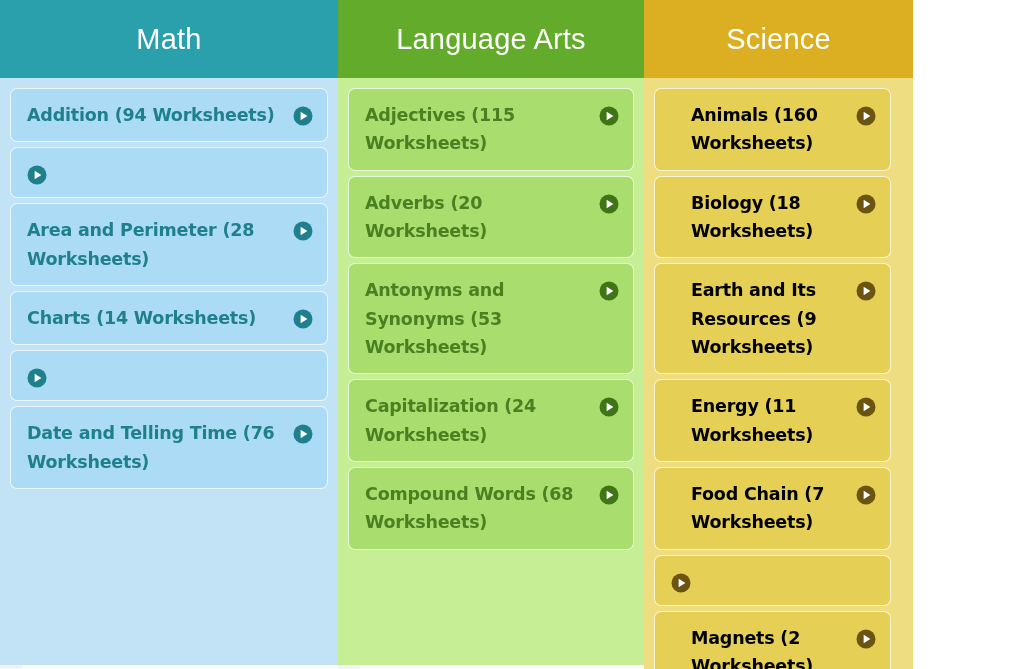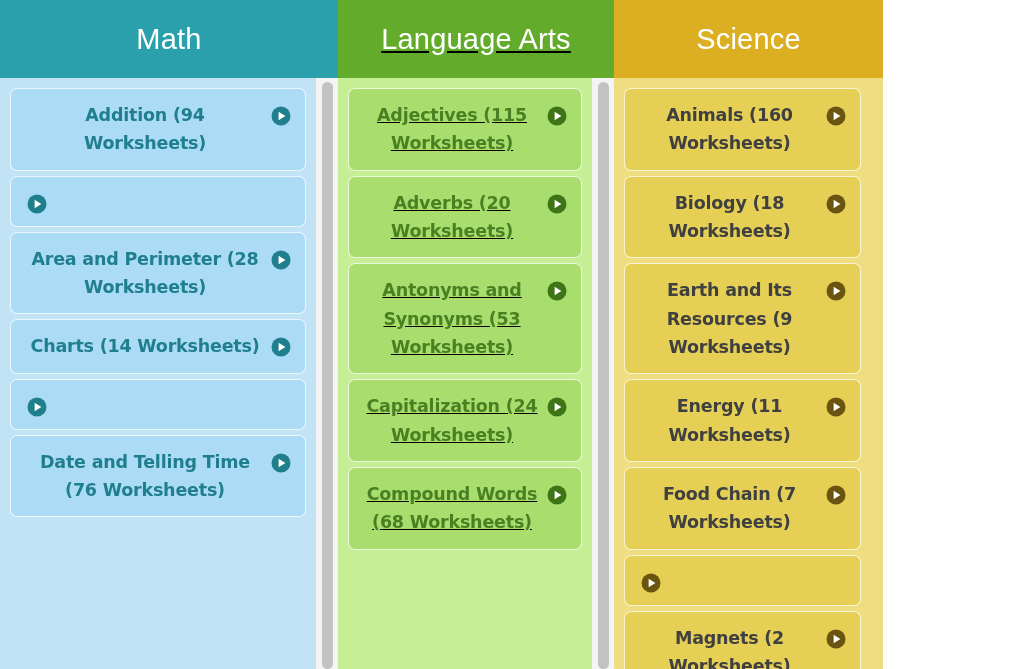--- a/index.html
+++ b/index.html
@@ -11,53 +11,52 @@
     background: #ffffff;
     font-family: "Liberation Sans", sans-serif;
   }
 
   #board {
     display: flex;
     width: 1024px;
     height: 669px;
     align-items: stretch;
     background: #ffffff;
-    text-align: center;
   }
 
   
   .column {
     display: flex;
     flex-direction: column;
     height: 669px;
     box-sizing: border-box;
   }
 
   .col-math      { width: 338px; }
-  .col-language  { width: 276px; text-decoration: underline; }
+  .col-language  { width: 306px; }
   .col-science   { width: 269px; }
 
   .col-header {
     height: 78px;
     min-height: 78px;
     display: flex;
     align-items: center;
     justify-content: center;
     color: #ffffff;
     font-size: 29px;
     font-family: "Liberation Sans", sans-serif;
     font-weight: 400;
     letter-spacing: 0.2px;
     box-sizing: border-box;
   }
 
   .panel-wrap {
     flex: 1 1 auto;
     display: flex;
-    flex-direction: row;
+    flex-direction: column;
     min-height: 0;
     box-sizing: border-box;
   }
 
   .panel {
     flex: 1 1 auto;
     min-height: 0;
     overflow: hidden;
     box-sizing: border-box;
     padding: 10px 10px 0 10px;
@@ -117,21 +116,21 @@
   
   .col-language .col-header { background: #63AC2B; }
   .col-language .panel      { background: #C6EE94; }
   .col-language .card       { background: #A9DE6E; gap: 8px; }
   .col-language .card-label { color: #4A8021; }
 
   
   .col-science .col-header { background: #DCAF22; }
   .col-science .panel      { background: #EFDD81; }
   .col-science .card       { background: #E5D055; }
-  .col-science .card-label { color: #404040; }
+  .col-science .card-label { color: #000000; margin-left: 20px; }
   .col-science .panel      { padding-right: 22px; }
 </style>
 </head>
 <body>
 
 <div id="board">
 
   <div class="column col-math">
     <div class="col-header">Math</div>
     <div class="panel-wrap">

